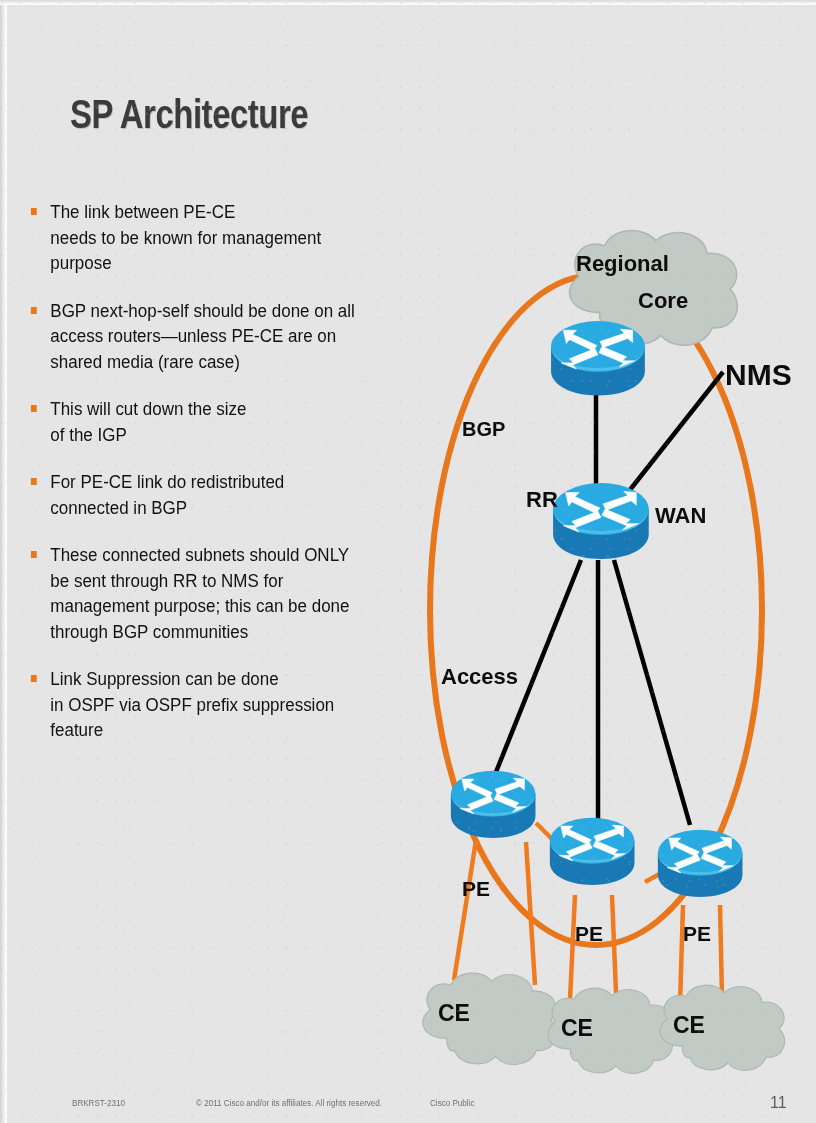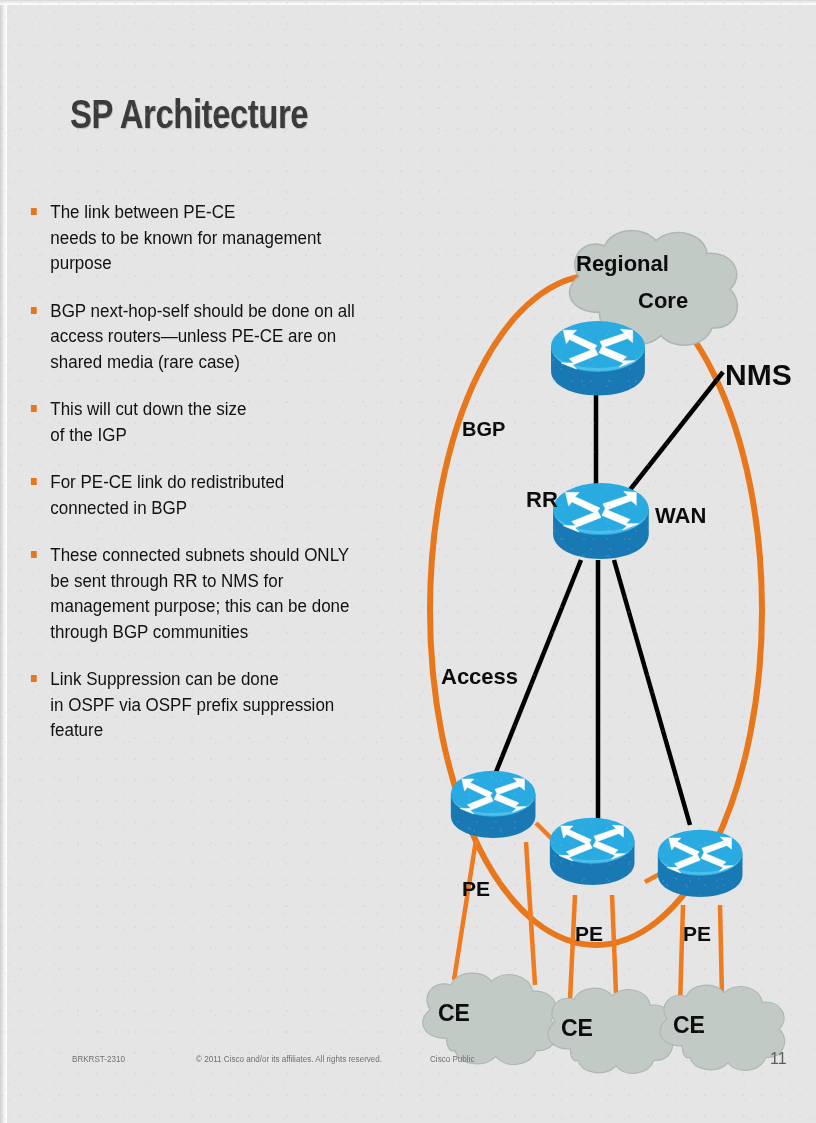--- a/index.html
+++ b/index.html
@@ -106,21 +106,21 @@
     font-weight: bold;
     color: #0c0c0c;
     white-space: nowrap;
     z-index: 40;
   }
 
   
   #footer {
     position: absolute;
     left: 0;
-    top: 1044px;
+    top: 1088px;
     width: 752px;
     height: 30px;
     z-index: 50;
   }
   .foot-txt {
     position: absolute;
     font-size: 8.5px;
     color: #6f6f6f;
     white-space: nowrap;
     transform: scaleX(0.95);

